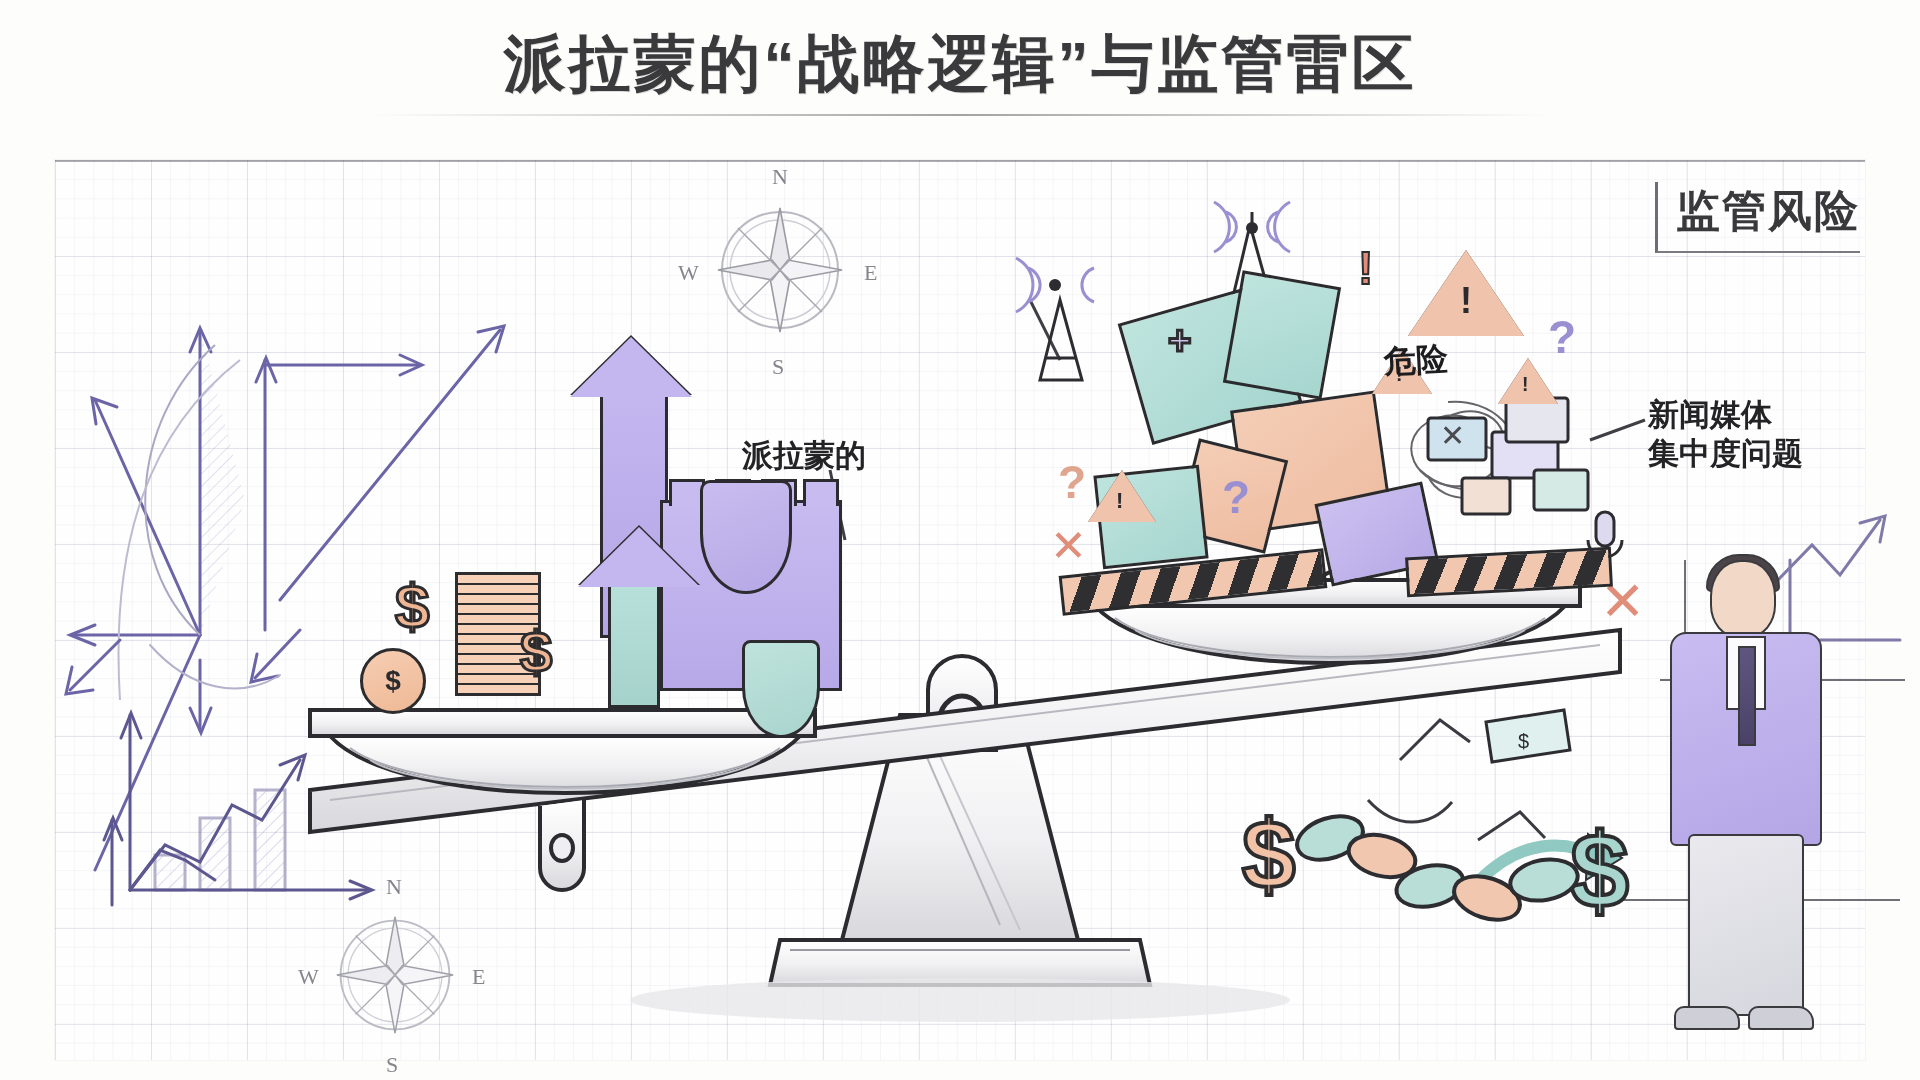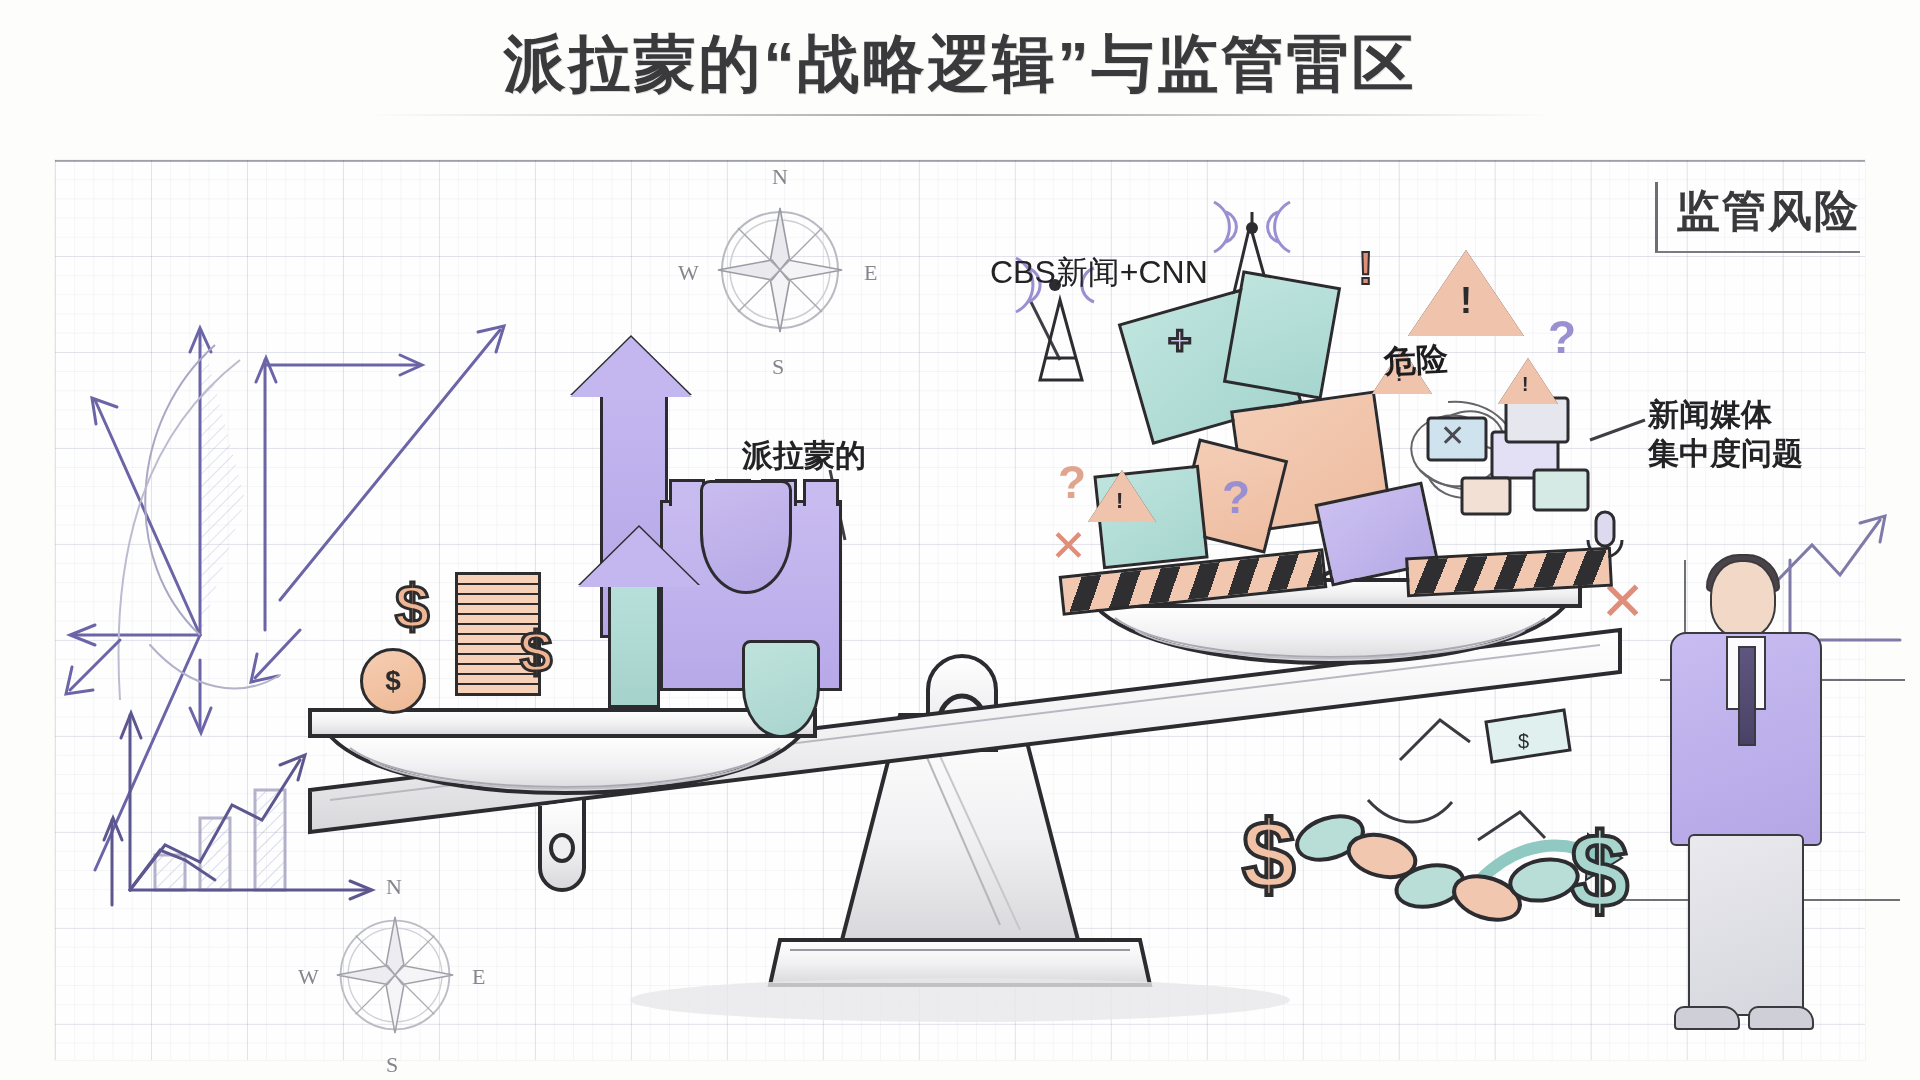--- a/index.html
+++ b/index.html
@@ -421,19 +421,18 @@
       <polygon points="122,38 84,76 80,80 88,72" fill="#efeff3" stroke="#a9a9b1" stroke-width="1.4"></polygon>
       <polygon points="38,122 76,84 80,80 72,88" fill="#efeff3" stroke="#a9a9b1" stroke-width="1.4"></polygon>
       <polygon points="122,122 84,84 80,80 88,88" fill="#efeff3" stroke="#a9a9b1" stroke-width="1.4"></polygon>
     </svg>
     <div class="c-letter" style="left:66px;top:-26px;">N</div>
     <div class="c-letter" style="left:152px;top:64px;">E</div>
     <div class="c-letter" style="left:66px;top:152px;">S</div>
     <div class="c-letter" style="left:-22px;top:64px;">W</div>
   </div>
 
-  <div class="label cbs">CBS新闻+CNN</div>
   <div class="label anti">派拉蒙的</div>
   <div class="label news">新闻媒体
 集中度问题</div>
   <div class="label danger">危险</div>
 
 </div>
 
 </body></html>

